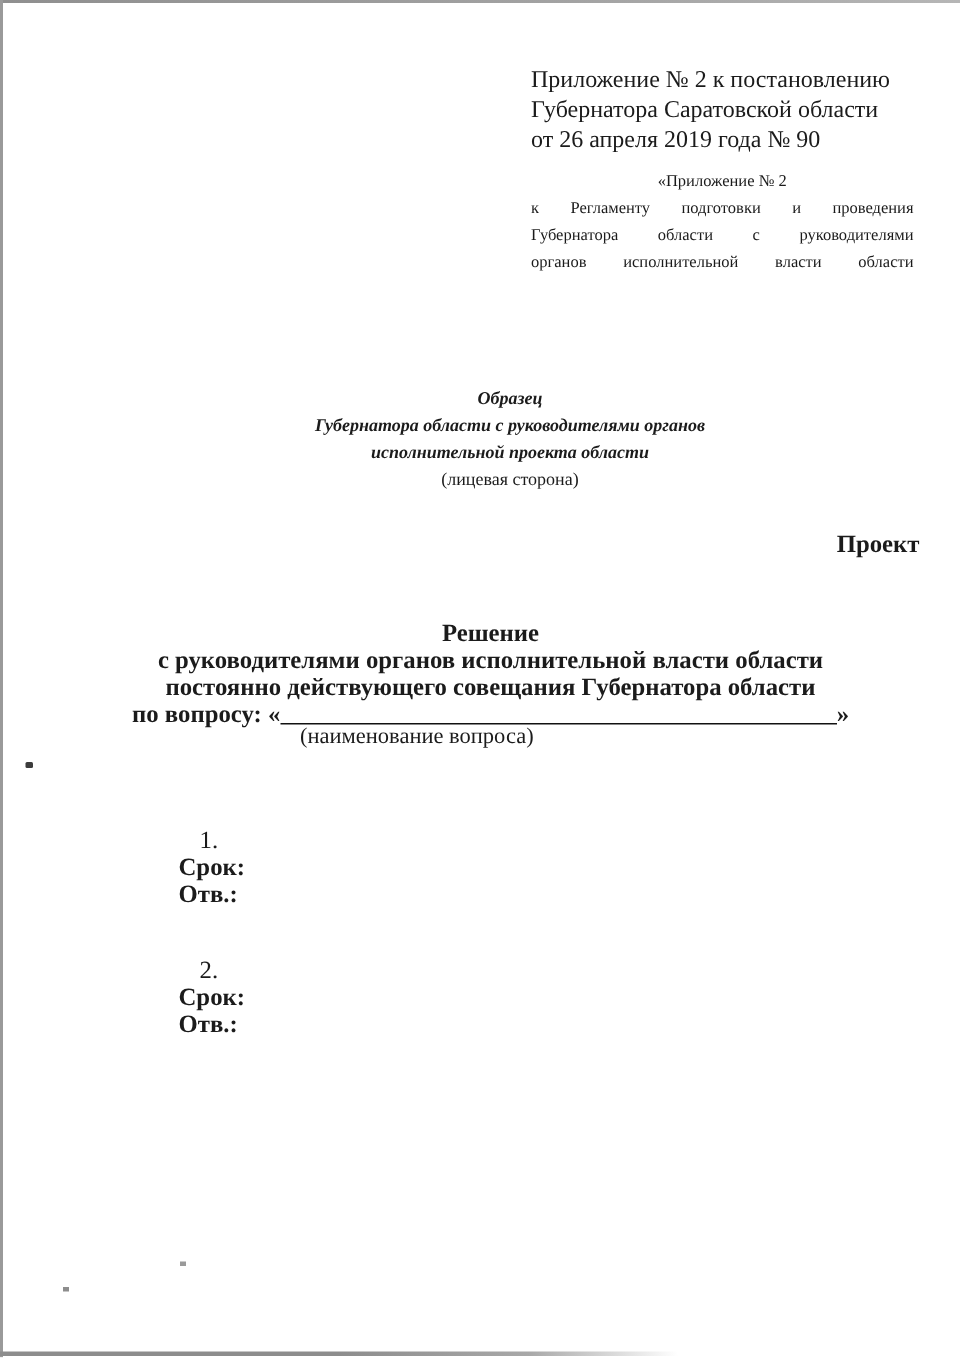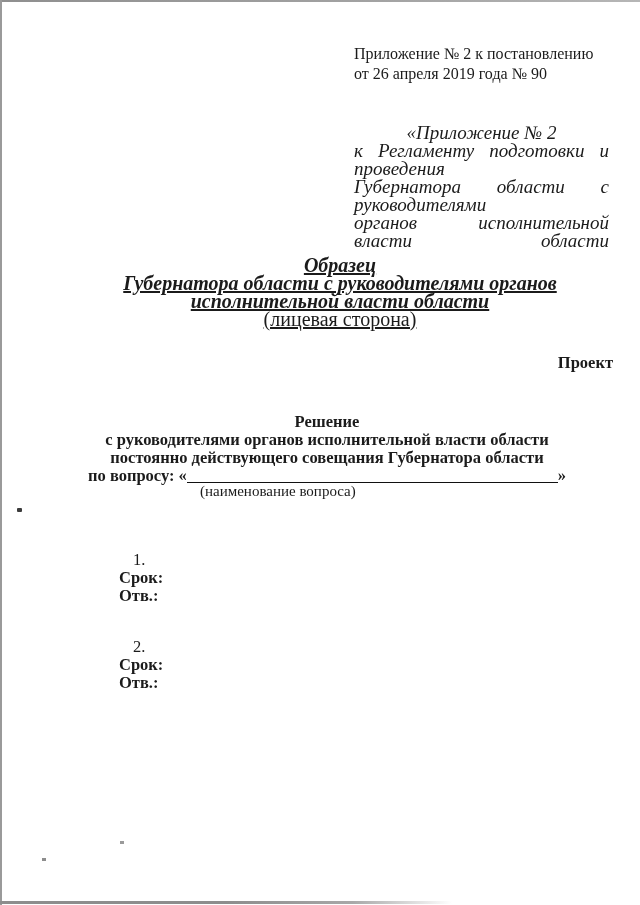--- a/index.html
+++ b/index.html
@@ -30,30 +30,30 @@
   .speck-1 { left: 17px; top: 508px; width: 5px; height: 4px; background: #3c3c3c; border-radius: 1px; }
   .speck-2 { left: 120px; top: 841px; width: 4px; height: 3px; background: #9a9a9a; }
   .speck-3 { left: 42px; top: 858px; width: 4px; height: 3px; background: #8d8d8d; }
 
   
   .appendix-ref {
     position: absolute; left: 354px; top: 44px; width: 252px;
     font-size: 16px; line-height: 20px; text-align: left;
   }
   .regulation-ref {
-    position: absolute; left: 354px; top: 124px; width: 255px;
-    font-size: 19px; line-height: 18px; font-style: italic;
+    position: absolute; left: 354px; top: 112px; width: 255px;
+    font-size: 11px; line-height: 18px;
   }
   .regulation-ref .centered { text-align: center; }
   .regulation-ref .just { text-align: justify; text-align-last: justify; }
 
   
   .sample-title {
     position: absolute; left: 60px; top: 256px; width: 560px;
-    font-size: 20px; line-height: 18px; text-align: center; text-decoration: underline;
+    font-size: 12px; line-height: 18px; text-align: center;
   }
   .sample-title .it { font-style: italic; font-weight: bold; }
 
   
   .draft {
     position: absolute; top: 353px; right: 27px;
     font-size: 16.5px; font-weight: bold;
   }
 
   
@@ -90,34 +90,35 @@
 
   <div class="edge-top"></div>
   <div class="edge-left"></div>
   <div class="edge-bottom"></div>
   <div class="speck speck-1"></div>
   <div class="speck speck-2"></div>
   <div class="speck speck-3"></div>
 
   <div class="appendix-ref">
     <div class="line">Приложение № 2 к постановлению</div>
+    <div class="line">Губернатора Саратовской области</div>
     <div class="line">от 26 апреля 2019 года № 90</div>
   </div>
 
   <div class="regulation-ref">
     <div class="centered">«Приложение № 2</div>
     <div class="just">к Регламенту подготовки и проведения</div>
     <div class="just">Губернатора области с руководителями</div>
     <div class="just">органов исполнительной власти области</div>
   </div>
 
   <div class="sample-title">
     <div class="it">Образец</div>
     <div class="it">Губернатора области с руководителями органов</div>
-    <div class="it">исполнительной власти области</div>
+    <div class="it">исполнительной проекта области</div>
     <div>(лицевая сторона)</div>
   </div>
 
   <div class="draft">Проект</div>
 
   <div class="decision-heading">
     <div>Решение</div>
     <div>с руководителями органов исполнительной власти области</div>
     <div>постоянно действующего совещания Губернатора области</div>
     <div class="question-row">

